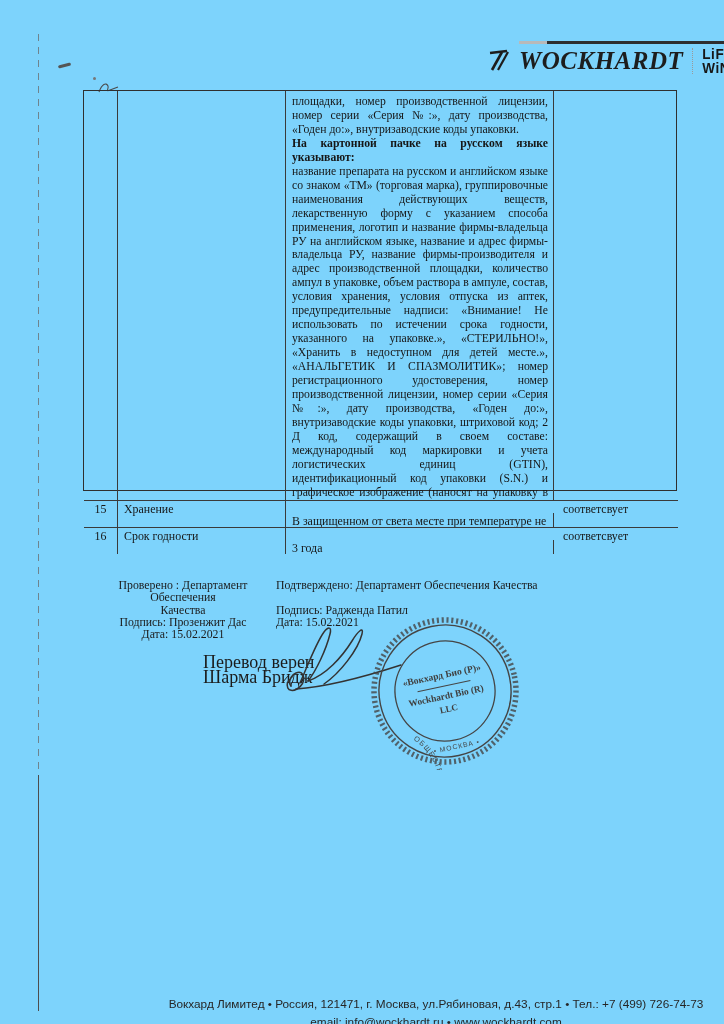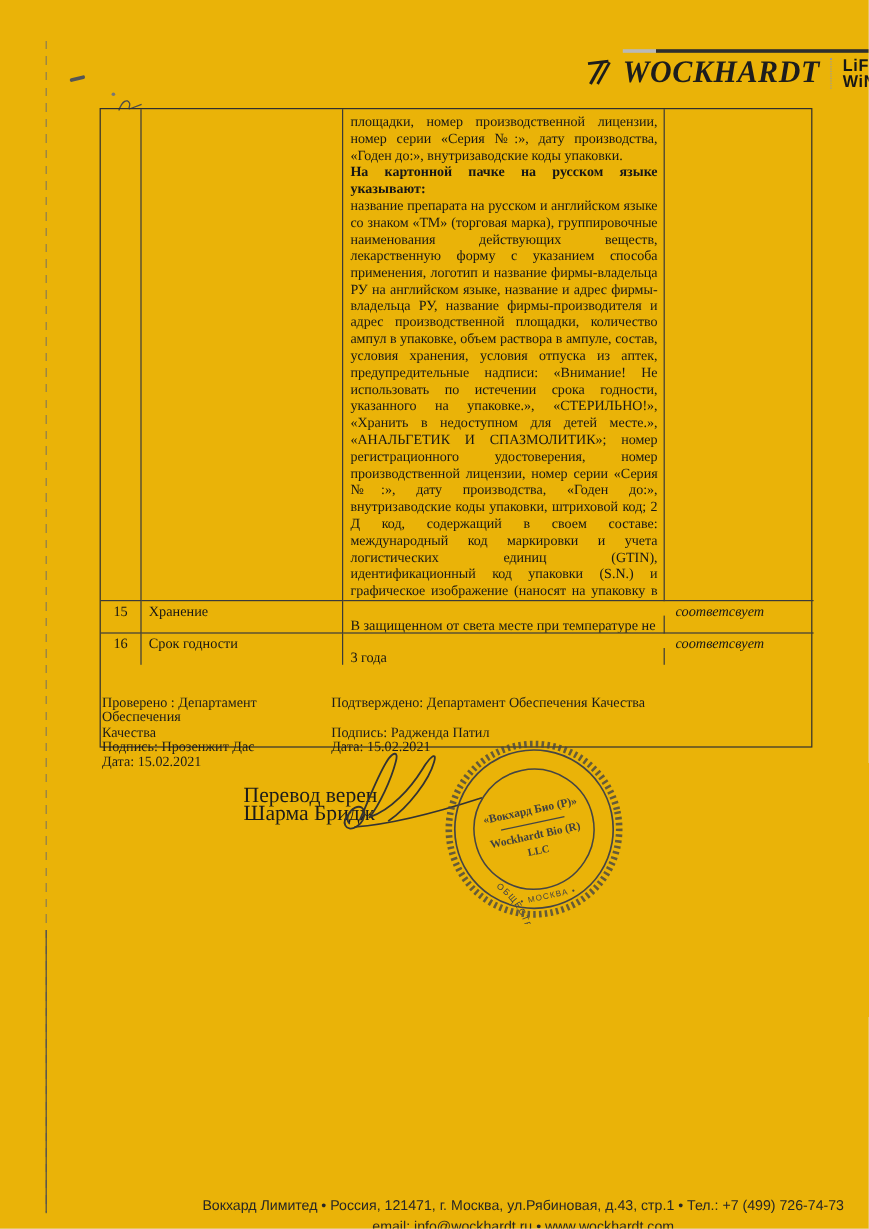--- a/index.html
+++ b/index.html
@@ -1,17 +1,17 @@
 <!DOCTYPE html>
 <html><head>
 <meta charset="utf-8">
 <style>
   html,body{margin:0;padding:0;background:#e8e8e8;}
   .page{
-    position:relative;width:724px;height:1024px;background:#eab308;
+    position:relative;width:724px;height:1024px;background:#7dd3fc;
     font-family:"Liberation Serif",serif;color:#161616;overflow:hidden;margin:0 auto;
   }
   
   .vfold{
     position:absolute;left:38px;top:34px;width:1px;height:976px;
     background:repeating-linear-gradient(180deg,#6a6a6a 0 7px,rgba(0,0,0,0) 7px 13px);
     opacity:.75;
   }
   .vfold-solid{position:absolute;left:38px;top:775px;width:1px;height:236px;background:#4d4d4d;}
   .smudge-a{position:absolute;left:58px;top:64px;width:13px;height:3px;background:#555;transform:rotate(-14deg);border-radius:2px;}
@@ -21,39 +21,39 @@
     background:linear-gradient(90deg,#b9b9b9 0 28px,#2e2e2e 28px);}
   
   .logo{position:absolute;left:486px;top:47px;display:flex;align-items:center;gap:7px;}
   .logo-word{font-family:"Liberation Serif",serif;font-style:italic;font-weight:bold;
     font-size:25px;letter-spacing:.5px;color:#1d1d1d;transform:scaleY(1.05);}
   .logo-sep{width:0;height:26px;border-left:1px dotted #9a9a9a;margin:0 2px;}
   .tagline{font-family:"Liberation Sans",sans-serif;font-weight:bold;font-size:13.5px;
     line-height:12.5px;letter-spacing:.6px;color:#171717;transform:scaleY(1.05);}
   
   .doc-table{
-    position:absolute;left:83px;top:90px;width:594px;height:533px;
+    position:absolute;left:83px;top:90px;width:594px;height:401px;
     display:grid;grid-template-columns:34px 168px 268px 124px;
     grid-template-rows:410px 27px 26px;
     border:1.7px solid #2f2f2f;box-sizing:border-box;
   }
   .cell{border-right:1.4px solid #3a3a3a;border-bottom:1.4px solid #3a3a3a;
     box-sizing:border-box;overflow:hidden;font-size:11.9px;line-height:13.4px;}
   .cell.last-col{border-right:none;}
   .cell.last-row{border-bottom:none;}
   .c-num{text-align:center;padding-top:2px;}
   .c-name{padding:2px 4px 0 6px;}
   .c-val{padding:2px 5px 0 6px;margin-top:12px;}
-  .c-status{padding:2px 4px 0 9px;font-style:italic;}
+  .c-status{padding:2px 4px 0 9px;}
   .desc-cell{padding:4px 5px 0 6px;font-size:11.7px;line-height:13.95px;text-align:justify;}
   .desc-cell p{margin:0;}
   .desc-bold{font-weight:bold;}
   
   .conclusion{position:absolute;left:85px;top:556px;width:610px;font-size:12.6px;font-weight:600;color:#151515;}
-  .signoff-left{position:absolute;left:85px;top:579px;width:196px;font-size:11.8px;line-height:12.3px;color:#1b1b1b;}
+  .signoff-left{position:absolute;left:85px;top:579px;width:196px;font-size:11.8px;line-height:12.3px;color:#1b1b1b;text-align:center;}
   .signoff-right{position:absolute;left:276px;top:579px;width:320px;font-size:11.8px;line-height:12.3px;color:#1b1b1b;}
   .gapline{height:12.3px;}
   .translation{position:absolute;left:203px;top:655px;font-size:18px;line-height:14.5px;color:#1b1b1b;}
   
   .signature{position:absolute;left:278px;top:623px;}
   .stamp{position:absolute;left:366px;top:612px;}
   
   .footer{position:absolute;left:156px;top:996px;width:560px;text-align:center;
     font-family:"Liberation Sans",sans-serif;font-size:11.8px;line-height:17.5px;color:#262626;white-space:nowrap;}
   .footer .email-link{text-decoration:underline;}

